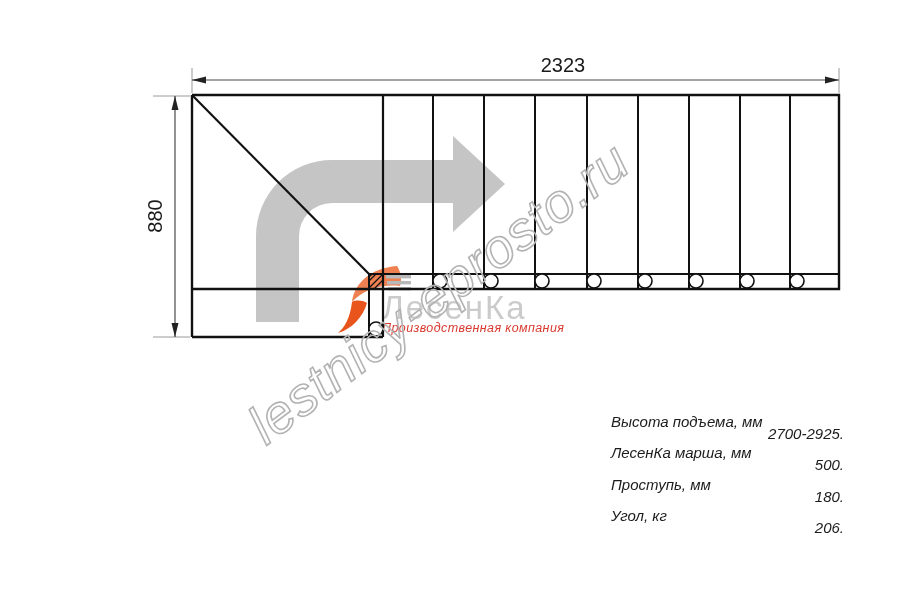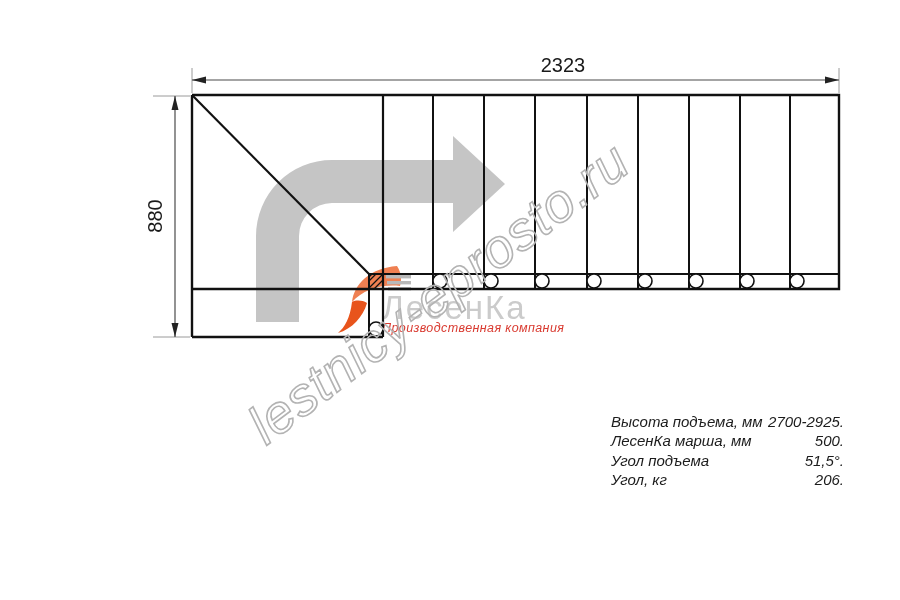--- a/index.html
+++ b/index.html
@@ -8,21 +8,21 @@
     font-family:"Liberation Sans",sans-serif;
   }
   #drawing-svg{position:absolute;left:0;top:0;}
   .specs{
     position:absolute;left:611px;top:412px;width:233px;
     font-family:"Liberation Sans",sans-serif;font-style:italic;
     font-size:15px;color:#1c1c1c;
   }
   .spec-row{display:flex;justify-content:space-between;line-height:19.4px;white-space:nowrap;}
   .spec-label{text-align:right;}
-  .spec-value{text-align:right;}
+  .spec-value{text-align:right;margin-top:12px;}
 </style>
 </head>
 <body>
 
 <div id="canvas">
 
   <svg id="drawing-svg" width="900" height="600" viewBox="0 0 900 600">
 
     <g>
       <path d="M256,322 L256,236 A76,76 0 0 1 332,160 L453,160 L453,136 L505,184 L453,232 L453,203 L332,203 A33,33 0 0 0 299,236 L299,322 Z" fill="#c5c5c5"></path>
@@ -109,22 +109,22 @@
   <div class="specs">
     <div class="spec-row">
       <span class="spec-label">Высота подъема, мм</span>
       <span class="spec-value">2700-2925.</span>
     </div>
     <div class="spec-row">
       <span class="spec-label">ЛесенКа марша, мм</span>
       <span class="spec-value">500.</span>
     </div>
     <div class="spec-row">
-      <span class="spec-label">Угол подъема</span>
-      <span class="spec-value">51,5°.</span>
+      <span class="spec-label">Проступь, мм</span>
+      <span class="spec-value">180.</span>
     </div>
     <div class="spec-row">
       <span class="spec-label">Угол, кг</span>
       <span class="spec-value">206.</span>
     </div>
   </div>
 
 </div>
 
 </body></html>

